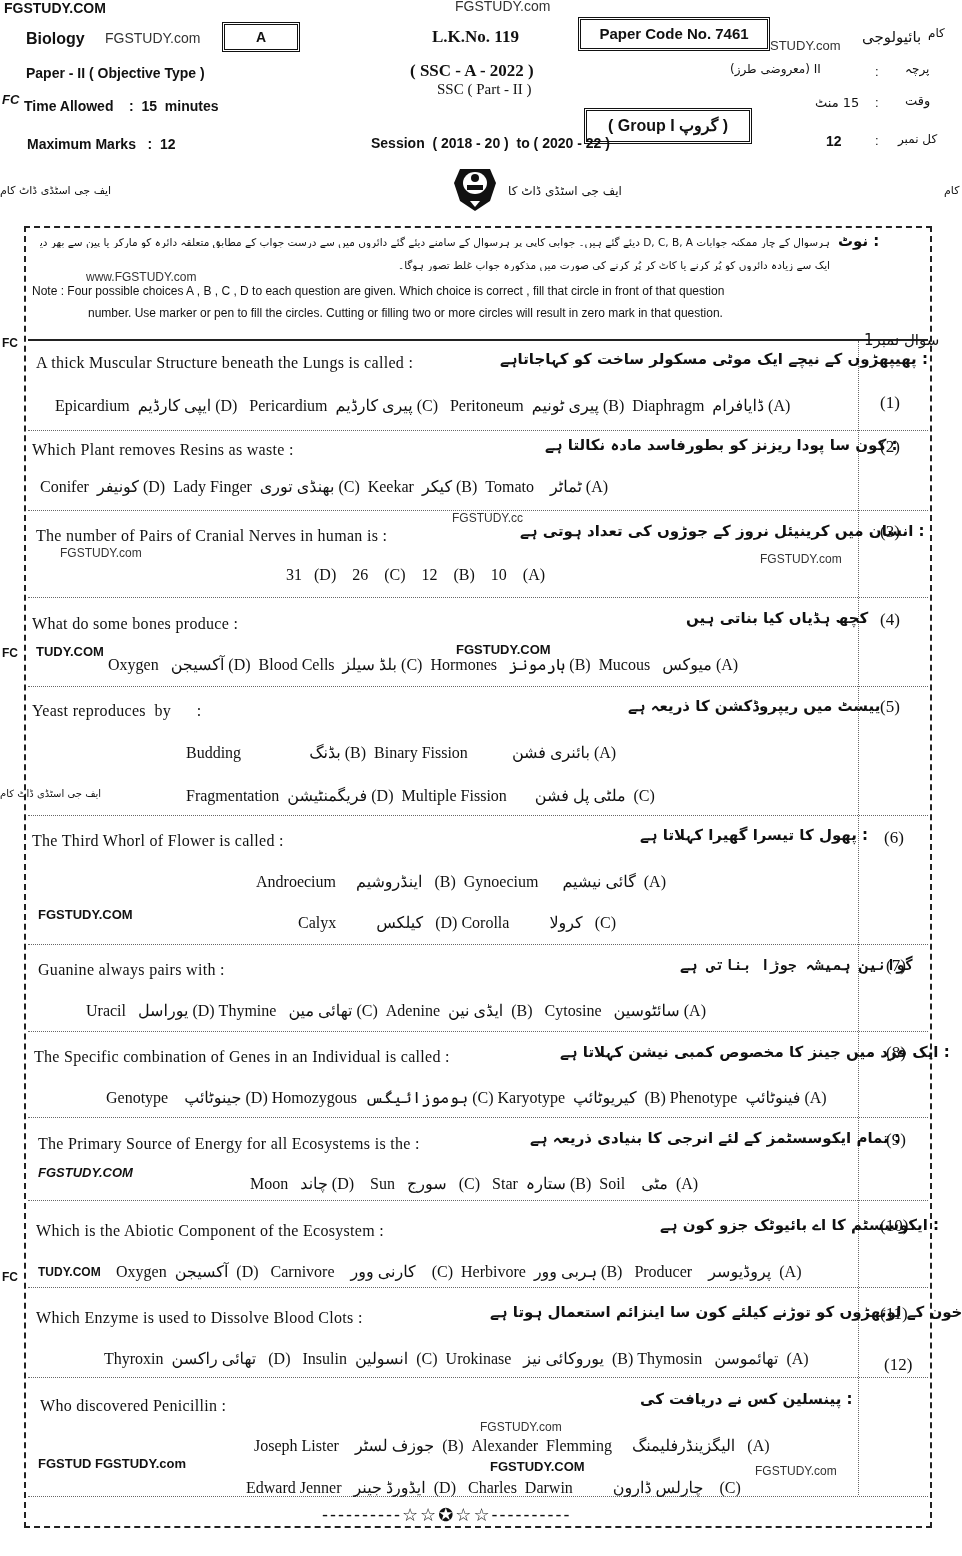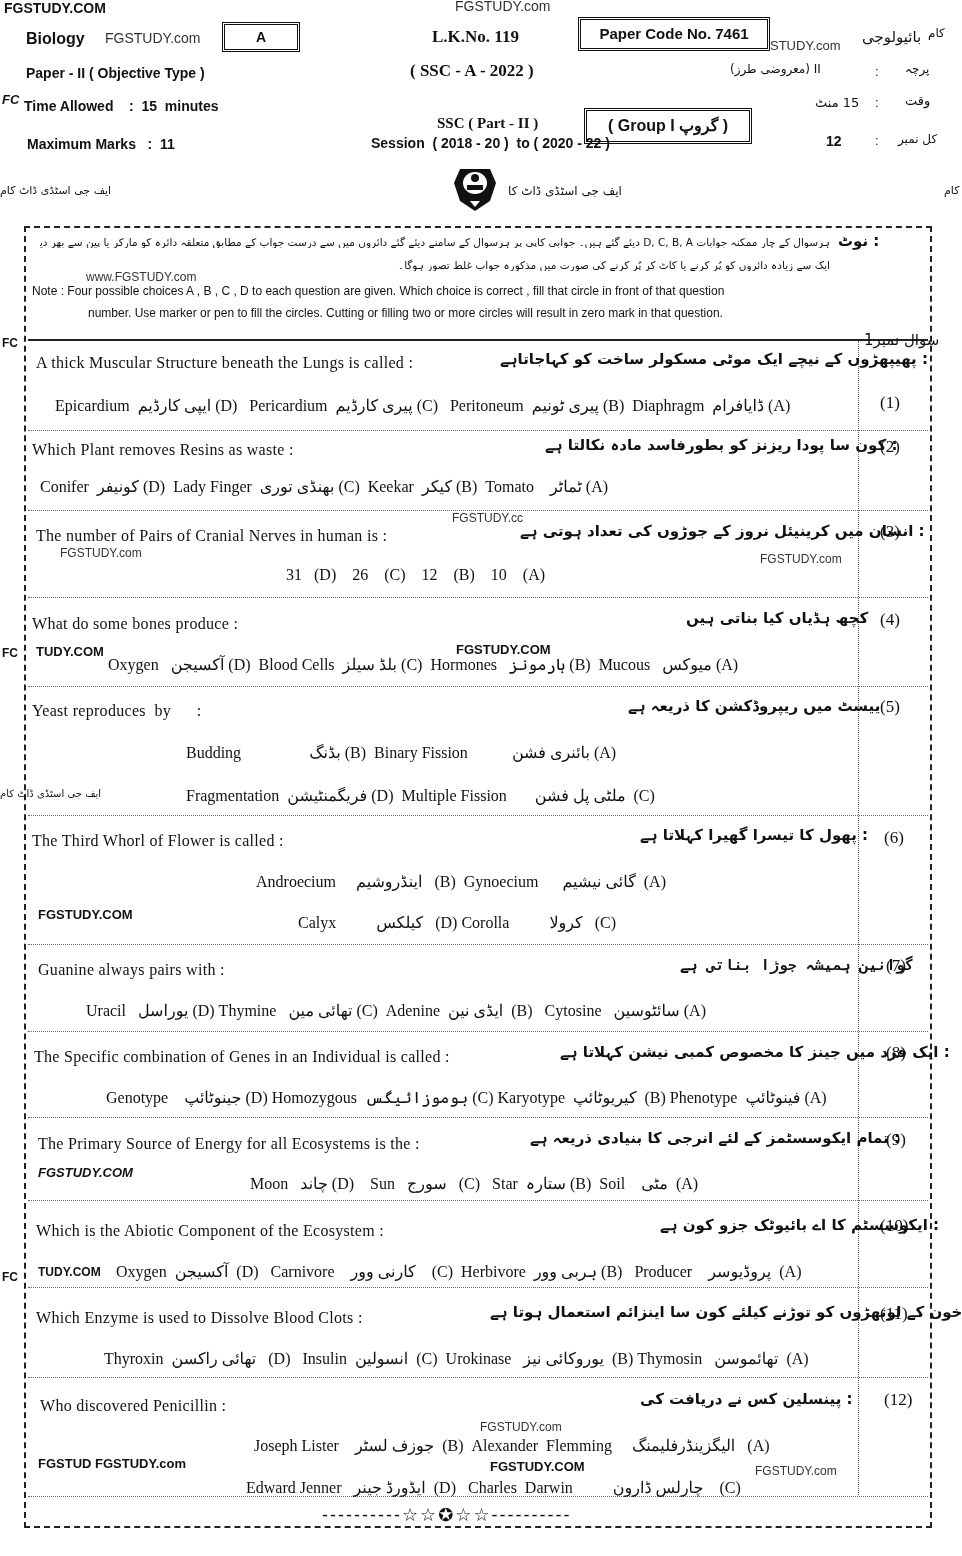--- a/index.html
+++ b/index.html
@@ -35,27 +35,27 @@
 <div class="abs urdu" style="left:928px;top:26px;font-size:12px;">کام</div>
 
 <div class="abs sans-b" style="left:26px;top:65px;font-size:14px;font-weight:bold;">Paper - II ( Objective Type )</div>
 <div class="abs serif" style="left:410px;top:61px;font-size:17px;font-weight:bold;">( SSC - A - 2022 )</div>
 <div class="abs urdu" style="left:730px;top:62px;font-size:12px;">II (معروضی طرز)</div>
 <div class="abs" style="left:875px;top:64px;font-size:13px;">:</div>
 <div class="abs urdu" style="left:905px;top:62px;font-size:12px;">پرچہ</div>
 
 <div class="abs sans-b" style="left:2px;top:92px;font-size:13px;font-style:italic;">FC</div>
 <div class="abs sans-b" style="left:24px;top:98px;font-size:14px;white-space:pre;">Time Allowed    :  15  minutes</div>
-<div class="abs serif" style="left:437px;top:115px;font-size:15px;font-weight:bold;">SSC ( Part - II )</div>
+<div class="abs serif" style="left:437px;top:81px;font-size:15px;font-weight:normal;">SSC ( Part - II )</div>
 <div class="abs boxed sans-b" style="left:584px;top:82px;width:162px;height:30px;line-height:30px;font-size:16px;margin-top:26px;">( Group I  گروپ )</div>
 <div class="abs urdu" style="left:815px;top:95px;font-size:13px;">15 منٹ</div>
 <div class="abs" style="left:875px;top:95px;font-size:13px;">:</div>
 <div class="abs urdu" style="left:905px;top:93px;font-size:13px;">وقت</div>
 
-<div class="abs sans-b" style="left:27px;top:136px;font-size:14px;white-space:pre;">Maximum Marks   :  11</div>
+<div class="abs sans-b" style="left:27px;top:136px;font-size:14px;white-space:pre;">Maximum Marks   :  12</div>
 <div class="abs sans-b" style="left:371px;top:135px;font-size:14px;white-space:pre;">Session  ( 2018 - 20 )  to ( 2020 - 22 )</div>
 <div class="abs sans-b" style="left:826px;top:133px;font-size:14px;">12</div>
 <div class="abs" style="left:875px;top:133px;font-size:13px;">:</div>
 <div class="abs urdu" style="left:898px;top:132px;font-size:12px;">کل نمبر</div>
 
 <div class="abs urdu" style="left:0px;top:184px;font-size:11px;">ایف جی اسٹڈی ڈاٹ کام</div>
 <div class="abs" style="left:452px;top:163px;width:46px;height:50px;">
   <svg width="46" height="50" viewBox="0 0 46 50">
     <path d="M8 6 L38 6 L44 20 L38 38 L23 48 L8 38 L2 20 Z" fill="#111"></path>
     <ellipse cx="23" cy="20" rx="12" ry="11" fill="#fff"></ellipse>
@@ -159,21 +159,21 @@
 <div class="abs sans-b" style="left:38px;top:1265px;font-size:12px;">TUDY.COM</div>
 <div class="abs opt" style="left:116px;top:1262px;white-space:pre;">Oxygen  آکسیجن  (D)   Carnivore    کارنی وور    (C)  Herbivore  ہربی وور (B)   Producer    پروڈیوسر  (A)</div>
 
 <div class="abs q-text" style="left:36px;top:1309px;">Which Enzyme is used to Dissolve Blood Clots  :</div>
 <div class="abs urdu-q" style="left:490px;top:1303px;">خون کے لوتھڑوں کو توڑنے کیلئے کون سا اینزائم استعمال ہوتا ہے :</div>
 <div class="abs qnum" style="left:880px;top:1304px;">(11)</div>
 <div class="abs opt" style="left:104px;top:1349px;white-space:pre;">Thyroxin  تھائی راکسن   (D)   Insulin  انسولین  (C)  Urokinase   یوروکائی نیز  (B) Thymosin   تھائموسن  (A)</div>
 
 <div class="abs q-text" style="left:40px;top:1397px;">Who discovered Penicillin   :</div>
 <div class="abs urdu-q" style="left:640px;top:1390px;">پینسلین کس نے دریافت کی :</div>
-<div class="abs qnum" style="left:884px;top:1390px;">(12)</div>
+<div class="abs qnum" style="left:884px;top:1355px;">(12)</div>
 <div class="abs wm" style="left:480px;top:1420px;font-size:12px;">FGSTUDY.com</div>
 <div class="abs opt" style="left:254px;top:1436px;white-space:pre;">Joseph Lister    جوزف لسٹر  (B)  Alexander  Flemming     الیگزینڈرفلیمنگ   (A)</div>
 <div class="abs sans-b" style="left:38px;top:1456px;font-size:13px;">FGSTUD FGSTUDY.com</div>
 <div class="abs sans-b" style="left:490px;top:1459px;font-size:13px;">FGSTUDY.COM</div>
 <div class="abs wm" style="left:755px;top:1464px;font-size:12px;">FGSTUDY.com</div>
 <div class="abs opt" style="left:246px;top:1478px;white-space:pre;">Edward Jenner   ایڈورڈ جینر  (D)   Charles  Darwin          چارلس ڈارون    (C)</div>
 
 <div class="abs stars" style="left:322px;top:1504px;">----------☆☆✪☆☆----------</div>
 
 </body></html>

